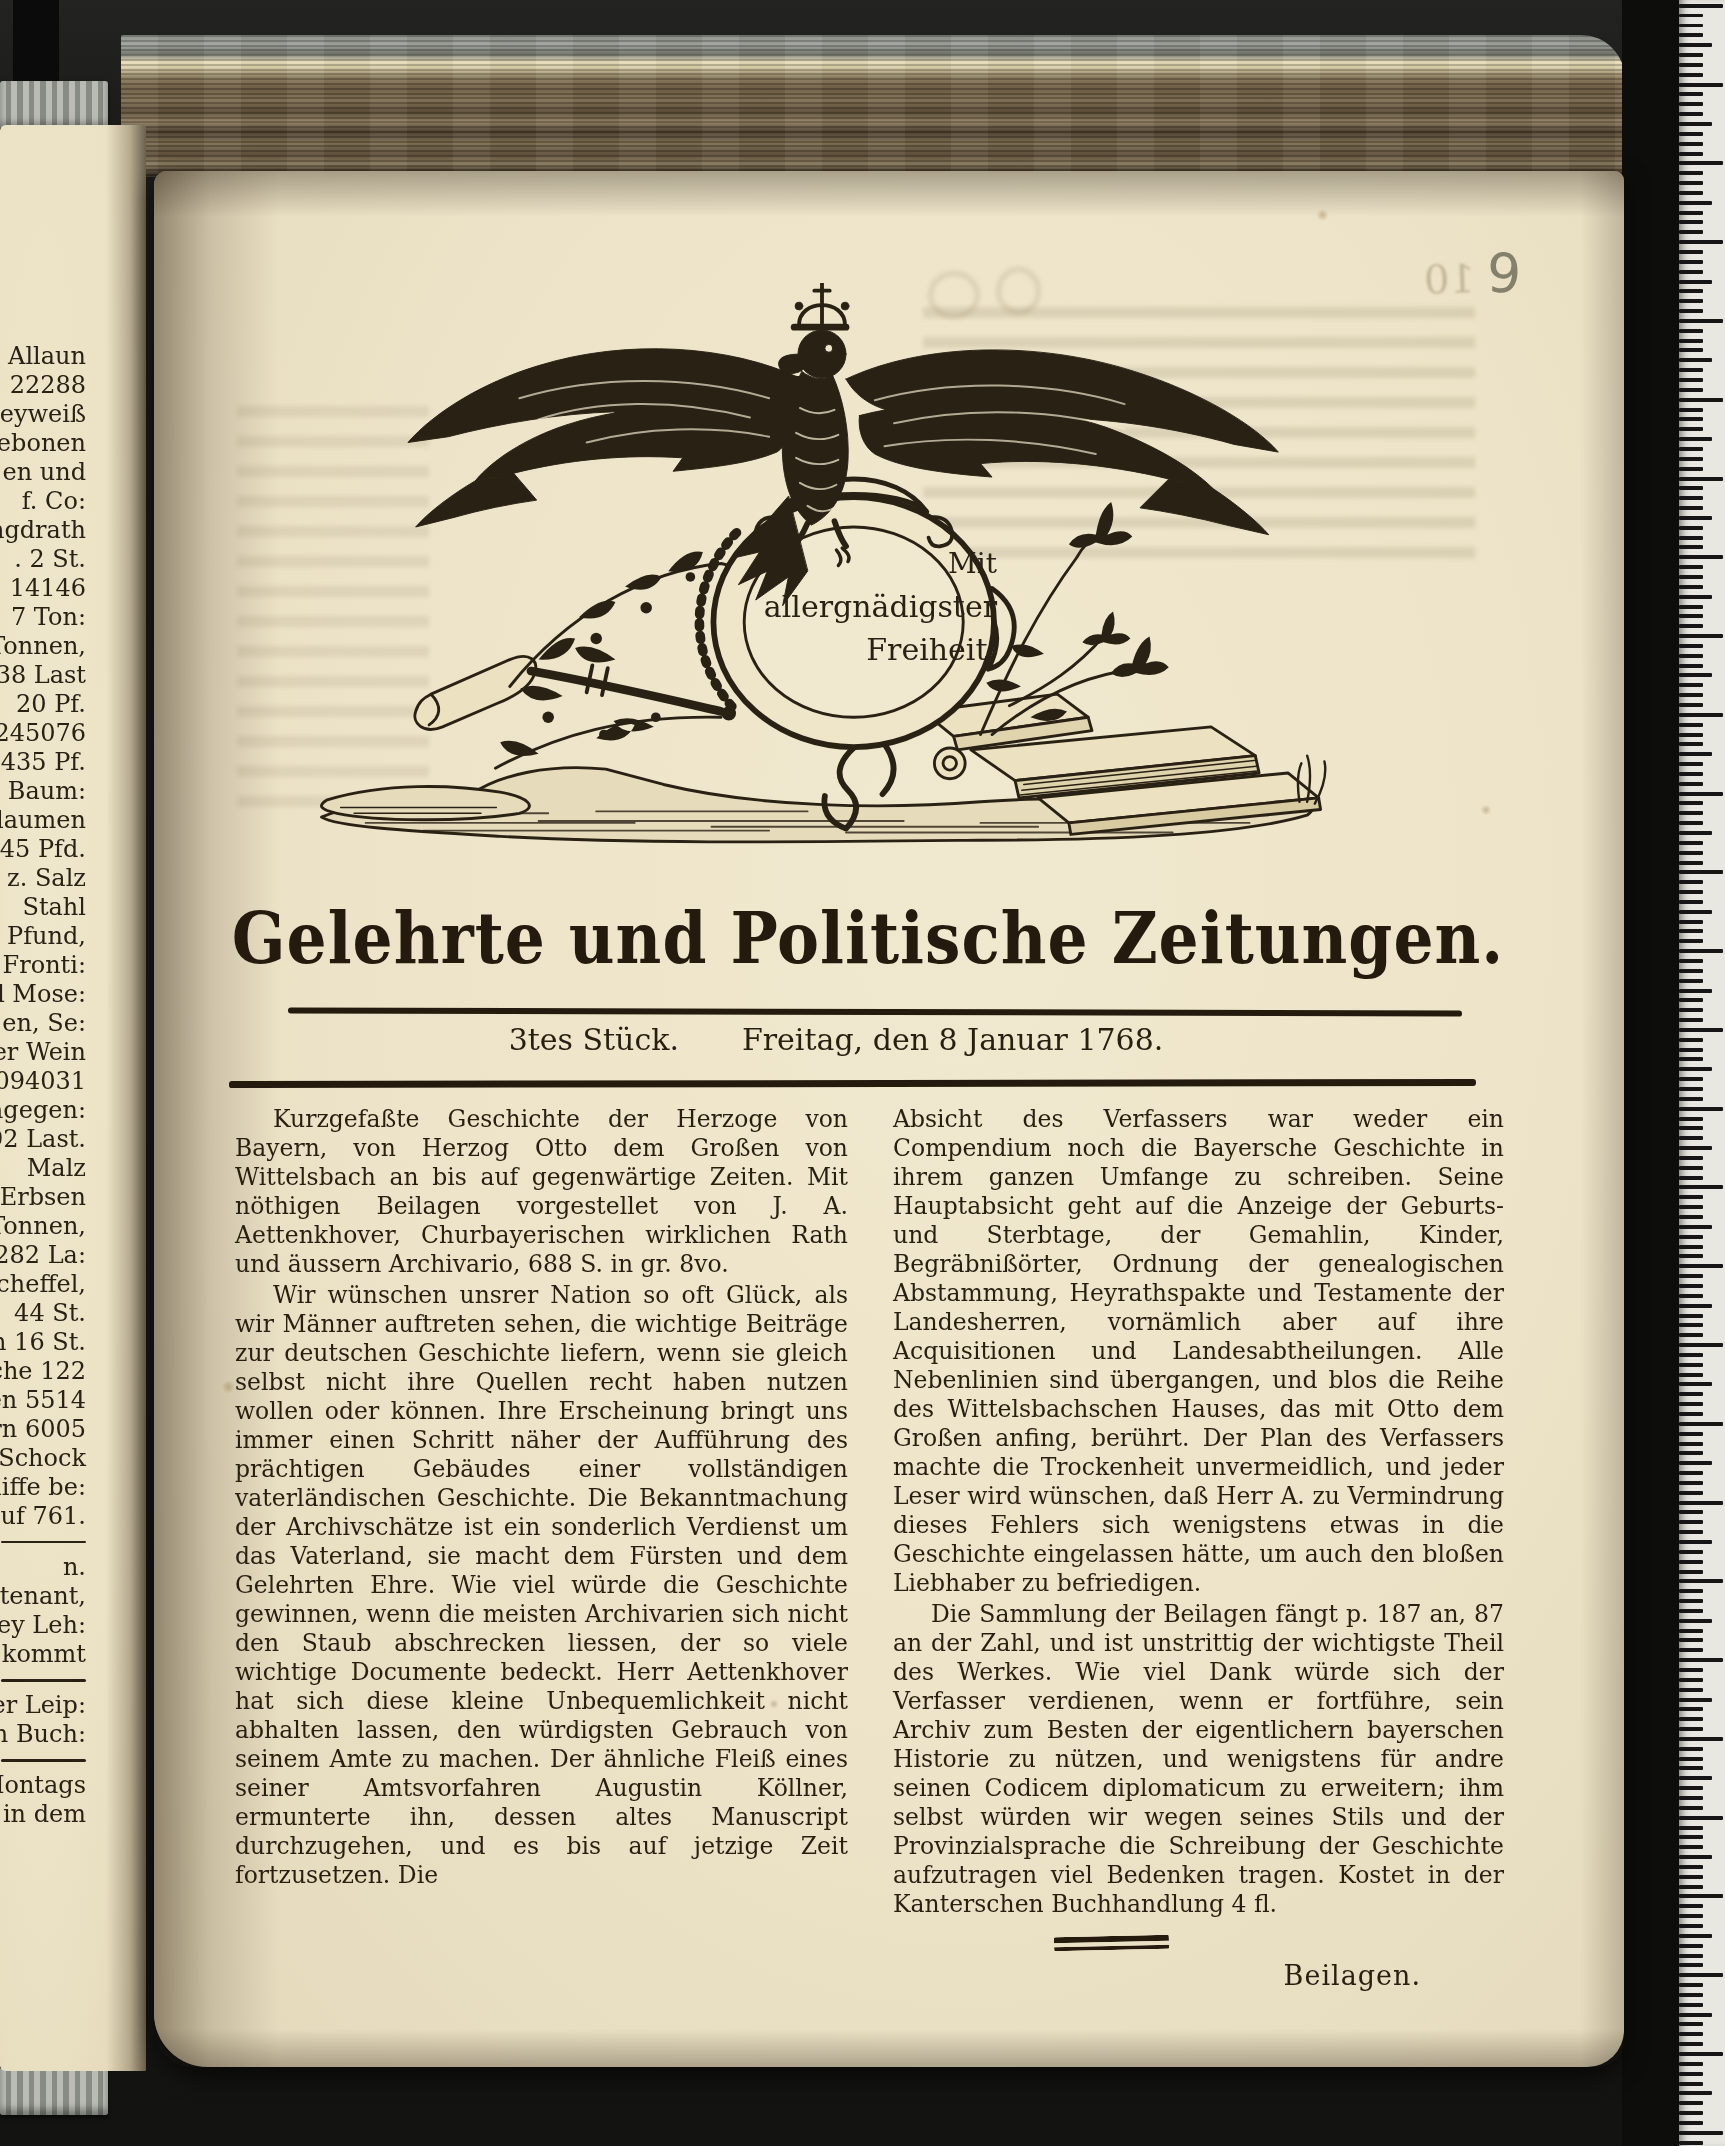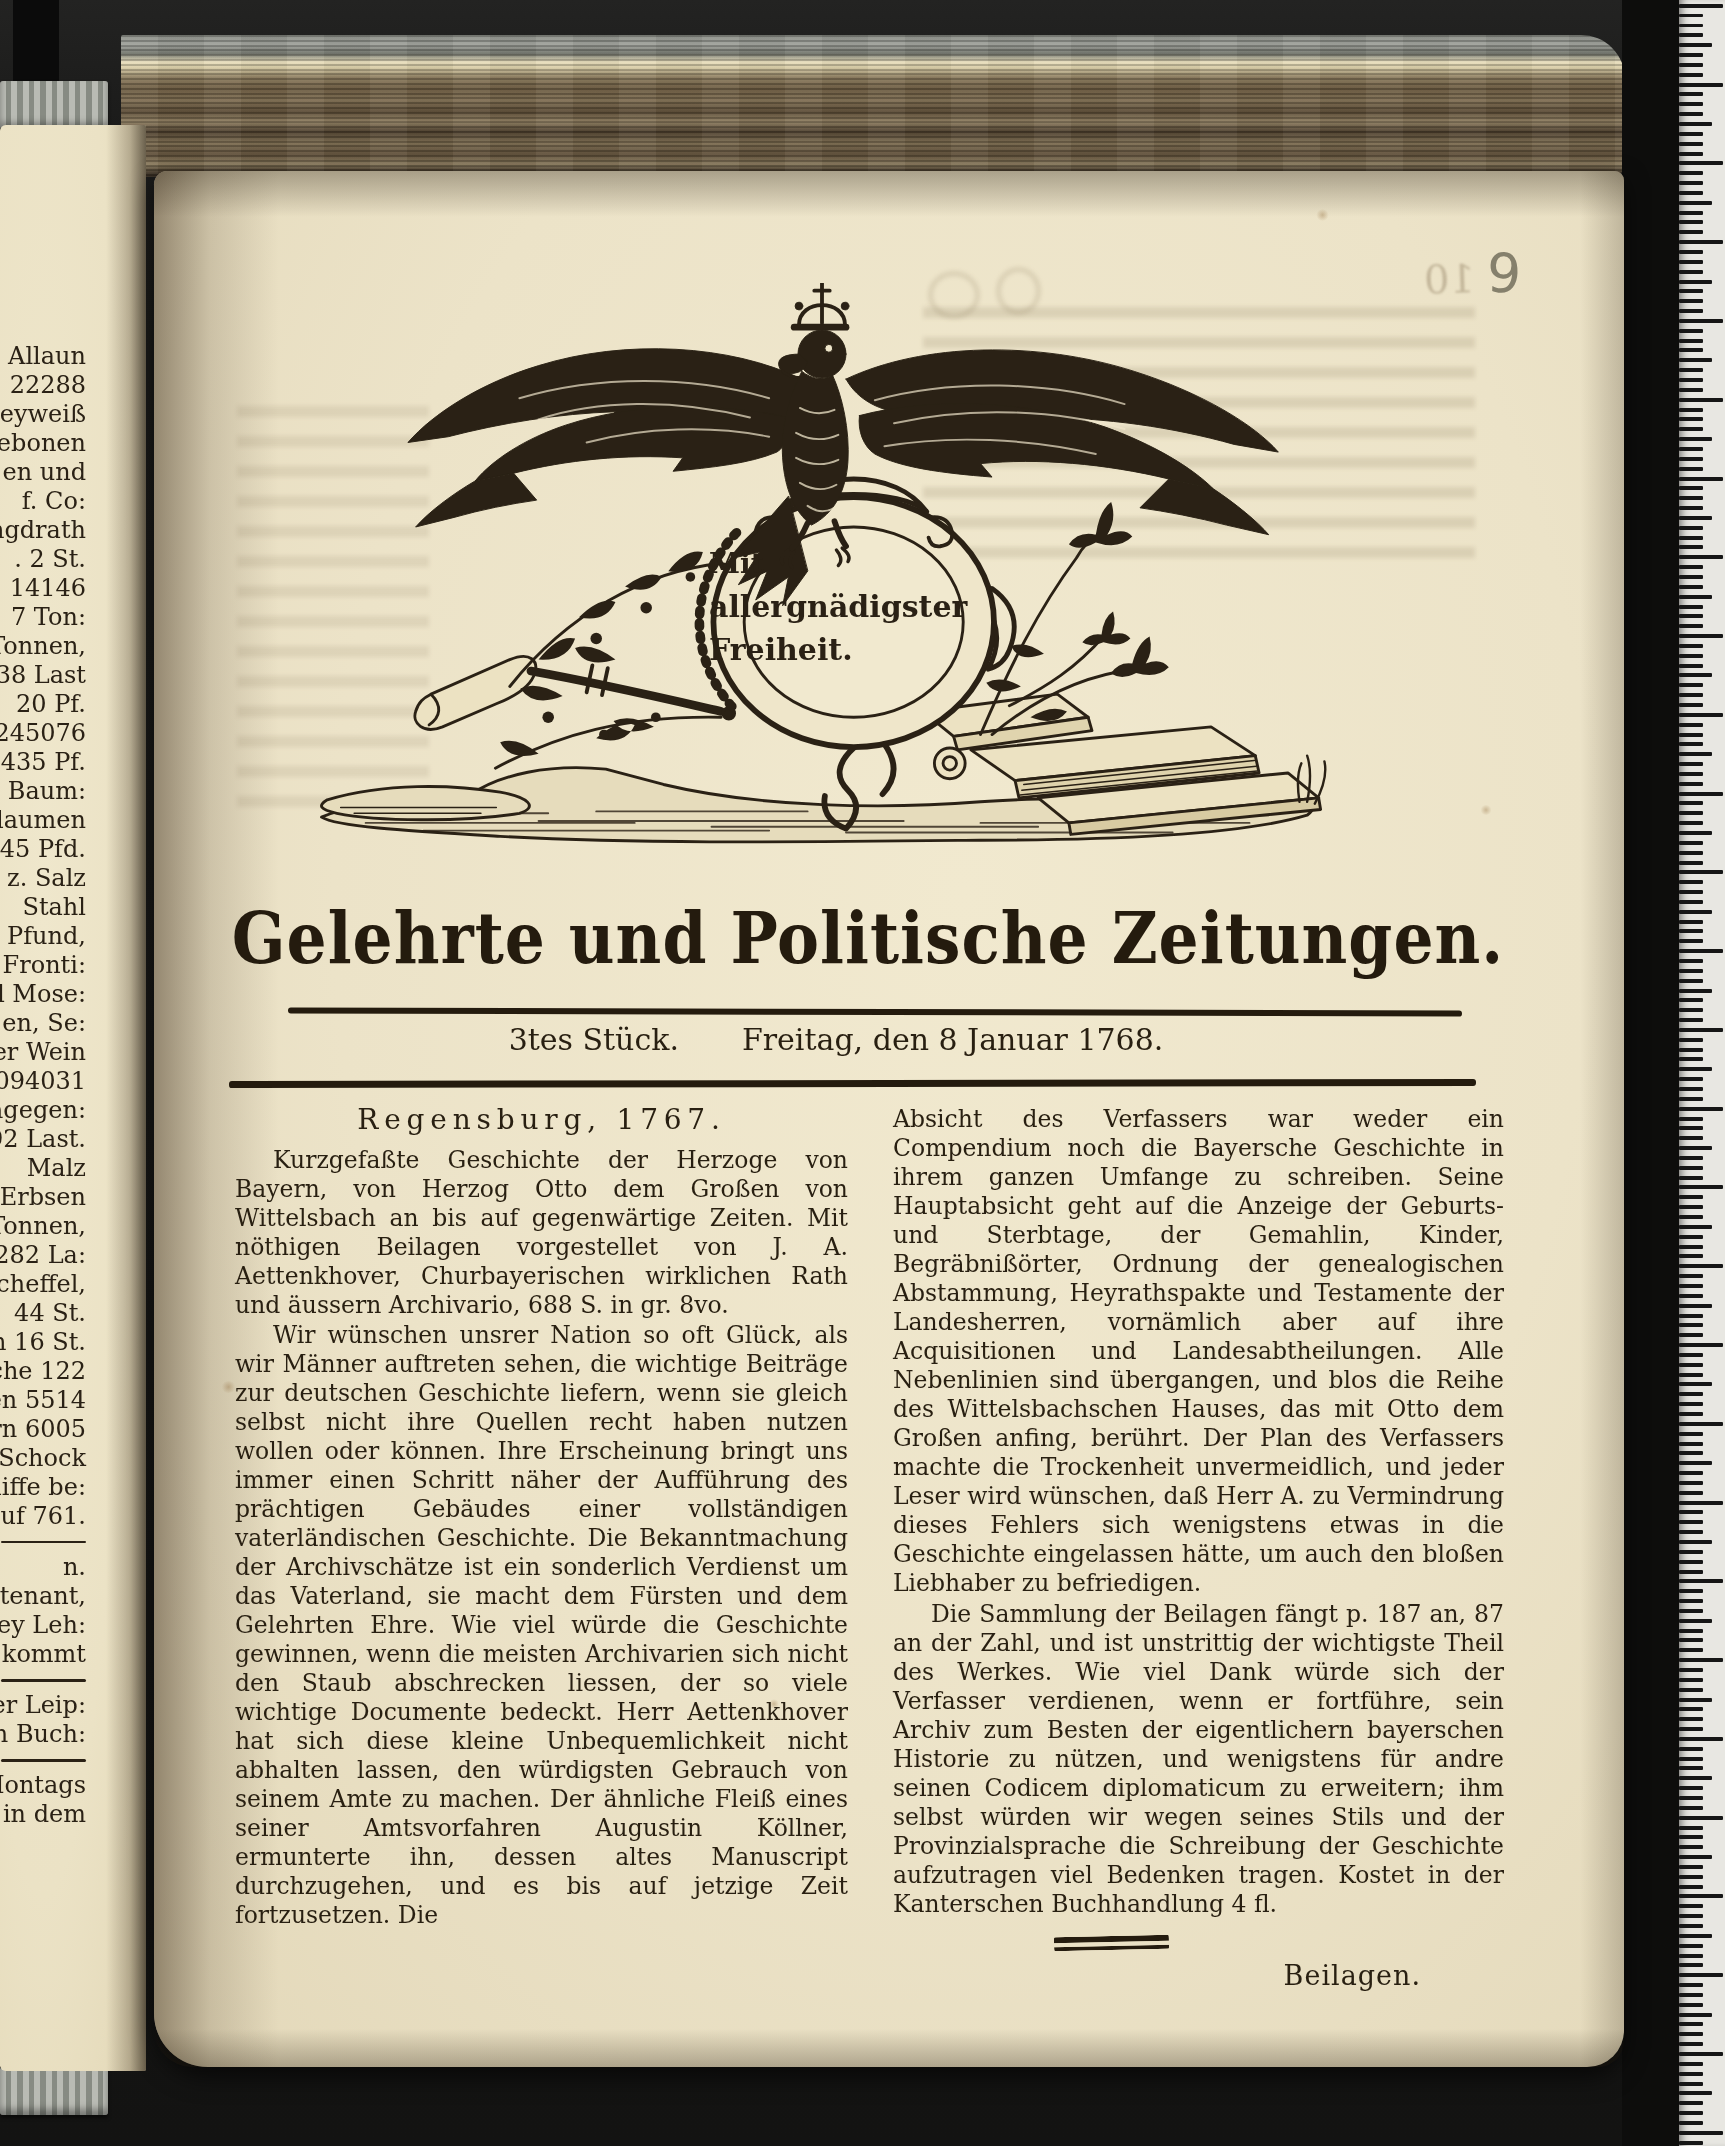--- a/index.html
+++ b/index.html
@@ -54,22 +54,22 @@
     background:repeating-linear-gradient(180deg,rgba(110,92,62,.11) 0 10.6px,transparent 10.6px 30px);}
   .ghost-ring{position:absolute;width:42px;height:38px;border:5.8px solid rgba(120,100,68,.16);
     border-radius:50%;filter:blur(1.9px);}
   .ghost-num{position:absolute;left:1270px;top:85px;font-size:40px;color:rgba(118,98,66,.34);
     transform:scaleX(-1) rotate(2deg);filter:blur(1px);}
   .fox{position:absolute;border-radius:50%;background:radial-gradient(circle,rgba(138,98,48,.35),transparent 70%);}
   .pencil-nine{position:absolute;left:1333px;top:71px;font-family:"DejaVu Sans","Liberation Sans",sans-serif;
     font-size:54px;color:#7b7663;transform:rotate(2deg);opacity:.9;}
   
   .emblem{position:absolute;left:154px;top:112px;}
-  .motto{position:absolute;left:555px;top:371px;width:288px;text-align:left;
-    font-size:30px;line-height:43px;font-weight:bold;color:#2a2115;}
+  .motto{position:absolute;left:555px;top:371px;width:288px;text-align:right;
+    font-size:30px;line-height:43px;font-weight:normal;color:#2a2115;}
   .motto div:first-child{font-size:28px;}
   .series-title{position:absolute;left:0;top:672px;width:100%;text-align:center;
     transform:translateX(-130px);font-size:38px;font-weight:bold;letter-spacing:13.4px;color:#281f11;}
   .main-title{position:absolute;left:0;top:726px;width:100%;margin:0;text-align:center;
     transform:translateX(-21px) scaleY(1.12);transform-origin:top center;
     font-size:63px;font-weight:bold;letter-spacing:1px;color:#241b0e;}
   .rule{position:absolute;background:#241b0e;border-radius:2.9px;}
   .rule1{left:134px;top:838px;width:1174px;height:5.8px;transform:rotate(.15deg);}
   .rule2{left:75px;top:909px;width:1247px;height:6.7px;transform:rotate(-.1deg);}
   .issue-line{position:absolute;left:0;top:851px;width:100%;text-align:center;
@@ -492,21 +492,20 @@
     </div>
 
     <h1 class="main-title">Gelehrte und Politische Zeitungen.</h1>
     <div class="rule rule1"></div>
     <div class="issue-line">
       <span>3tes Stück.</span><span class="gap"></span><span>Freitag, den 8 Januar 1768.</span>
     </div>
     <div class="rule rule2"></div>
 
     <div class="col left">
-      <div class="dateline">Regensburg, 1767.</div>
       <div id="left-paras">
           <p class="indent">Kurzgefaßte Geschichte der Herzoge von Bayern, von Herzog Otto dem Großen von Wittelsbach an bis auf gegenwärtige Zeiten. Mit nöthigen Beilagen vorgestellet von J. A. Aettenkhover, Churbayerischen wirklichen Rath und äussern Archivario, 688 S. in gr. 8vo.</p>
           <p class="indent">Wir wünschen unsrer Nation so oft Glück, als wir Männer auftreten sehen, die wichtige Beiträge zur deutschen Geschichte liefern, wenn sie gleich selbst nicht ihre Quellen recht haben nutzen wollen oder können. Ihre Erscheinung bringt uns immer einen Schritt näher der Aufführung des prächtigen Gebäudes einer vollständigen vaterländischen Geschichte. Die Bekanntmachung der Archivschätze ist ein sonderlich Verdienst um das Vaterland, sie macht dem Fürsten und dem Gelehrten Ehre. Wie viel würde die Geschichte gewinnen, wenn die meisten Archivarien sich nicht den Staub abschrecken liessen, der so viele wichtige Documente bedeckt. Herr Aettenkhover hat sich diese kleine Unbequemlichkeit nicht abhalten lassen, den würdigsten Gebrauch von seinem Amte zu machen. Der ähnliche Fleiß eines seiner Amtsvorfahren Augustin Köllner, ermunterte ihn, dessen altes Manuscript durchzugehen, und es bis auf jetzige Zeit fortzusetzen. Die</p>
         </div>
     </div>
 
     <div class="col right">
       <div id="right-paras">
           <p>Absicht des Verfassers war weder ein Compendium noch die Bayersche Geschichte in ihrem ganzen Umfange zu schreiben. Seine Hauptabsicht geht auf die Anzeige der Geburts- und Sterbtage, der Gemahlin, Kinder, Begräbnißörter, Ordnung der genealogischen Abstammung, Heyrathspakte und Testamente der Landesherren, vornämlich aber auf ihre Acquisitionen und Landesabtheilungen. Alle Nebenlinien sind übergangen, und blos die Reihe des Wittelsbachschen Hauses, das mit Otto dem Großen anfing, berührt. Der Plan des Verfassers machte die Trockenheit unvermeidlich, und jeder Leser wird wünschen, daß Herr A. zu Vermindrung dieses Fehlers sich wenigstens etwas in die Geschichte eingelassen hätte, um auch den bloßen Liebhaber zu befriedigen.</p>
           <p class="indent">Die Sammlung der Beilagen fängt p. 187 an, 87 an der Zahl, und ist unstrittig der wichtigste Theil des Werkes. Wie viel Dank würde sich der Verfasser verdienen, wenn er fortführe, sein Archiv zum Besten der eigentlichern bayerschen Historie zu nützen, und wenigstens für andre seinen Codicem diplomaticum zu erweitern; ihm selbst würden wir wegen seines Stils und der Provinzialsprache die Schreibung der Geschichte aufzutragen viel Bedenken tragen. Kostet in der Kanterschen Buchhandlung 4 fl.</p>

